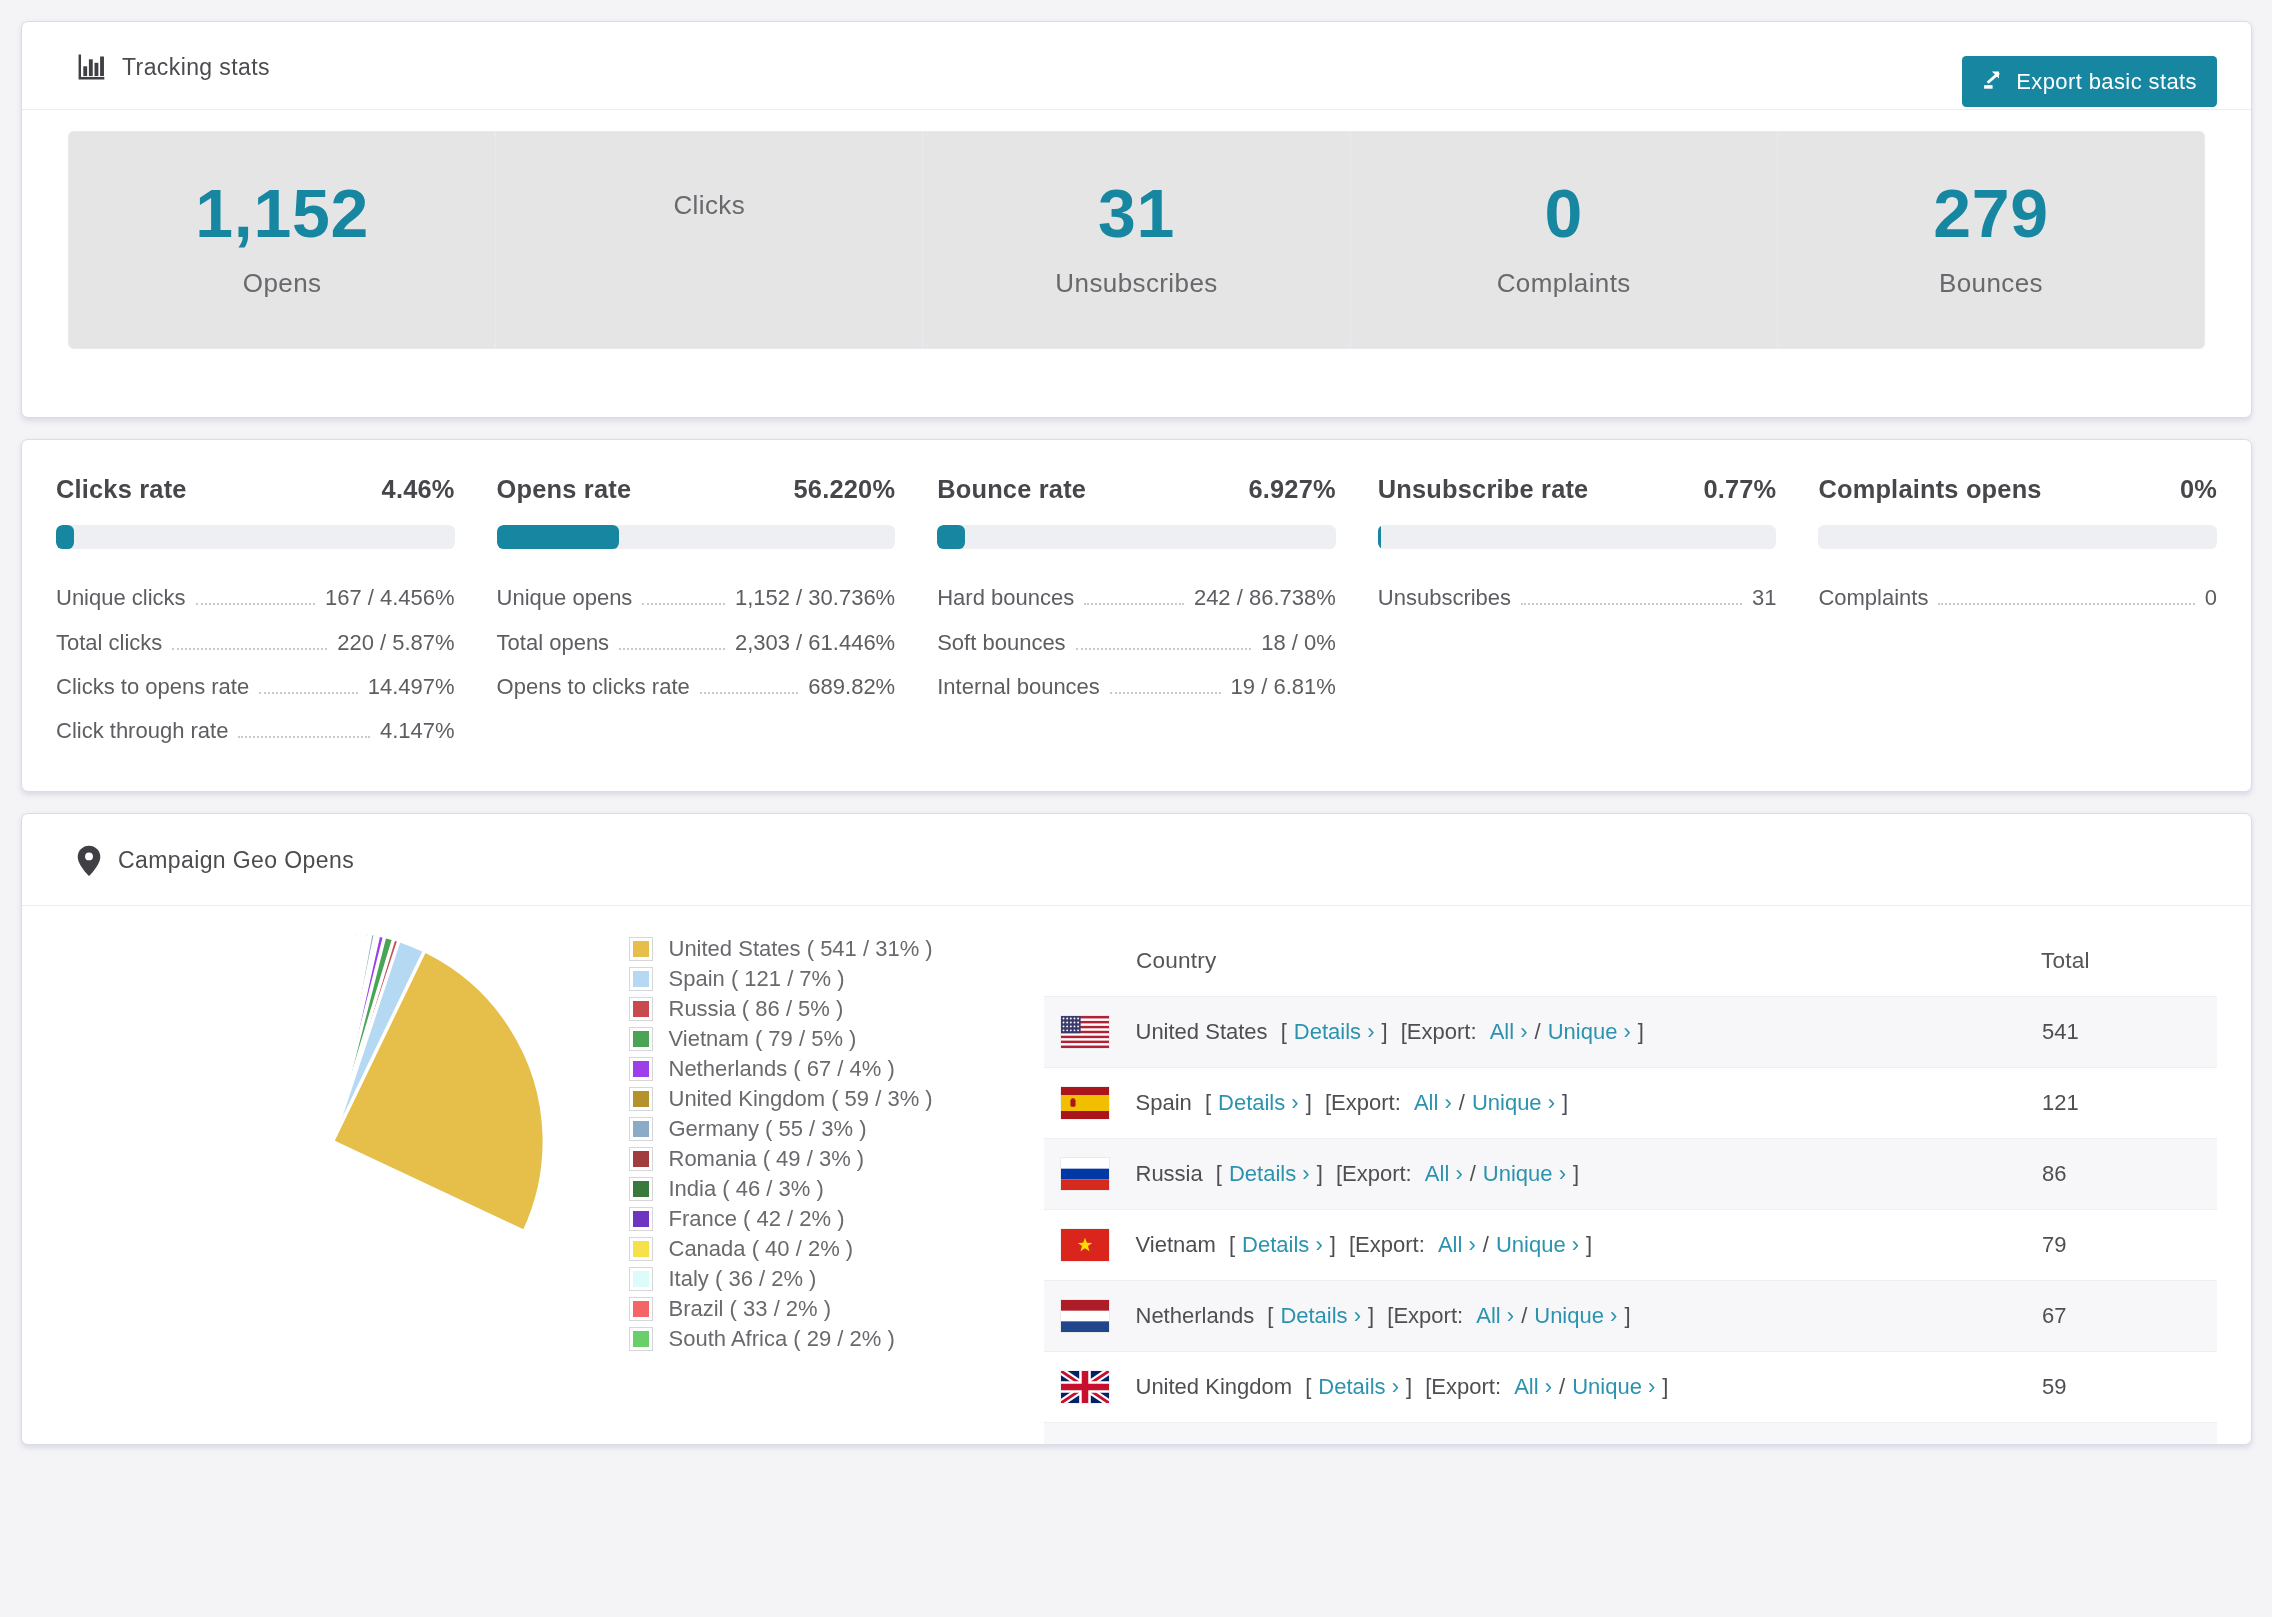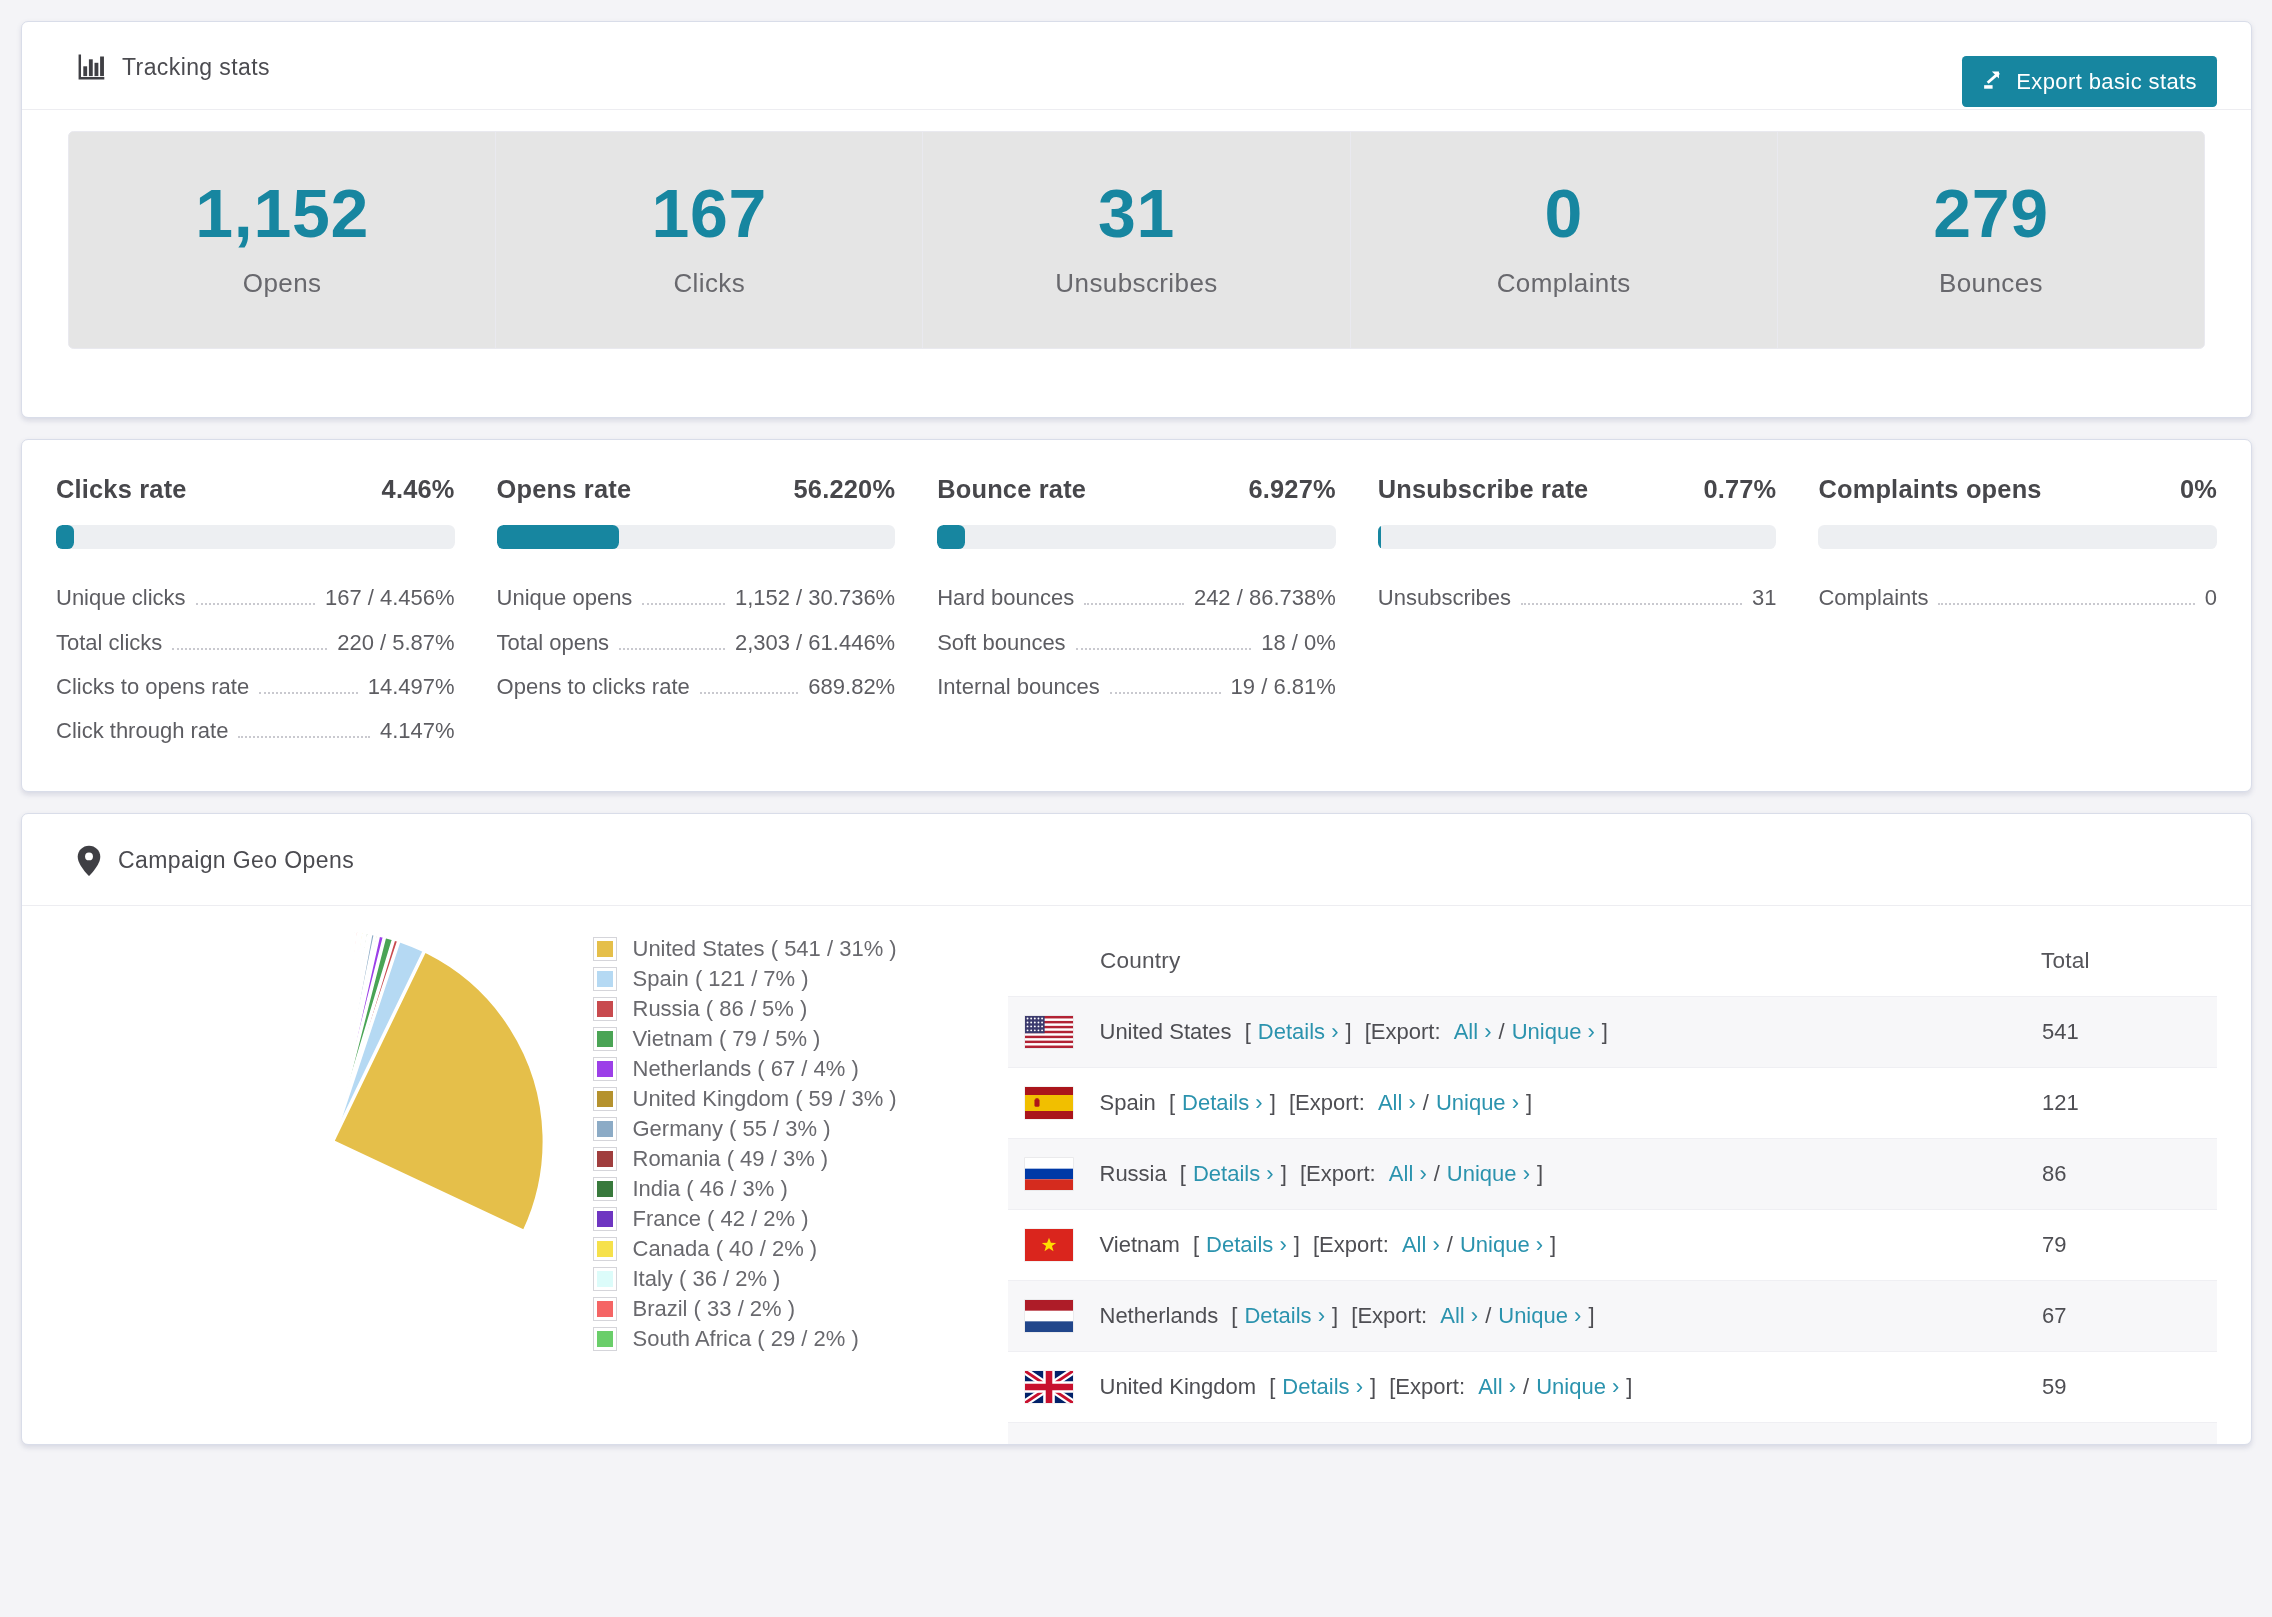--- a/index.html
+++ b/index.html
@@ -61,21 +61,21 @@
   .rate-fill{ height:100%; background:#1786a0; border-radius:6.4px; }
   .rate-rows{ margin-top:27px; }
   .rate-row{ display:flex; align-items:baseline; padding:9.2px 0; font-size:22px; color:#5d5d62; }
   .rate-row .leader{ flex:1; border-bottom:2.1px dotted #c9c9cf; margin:0 10px 5px 10px; min-width:28px; }
   .rate-row .rr-value{ white-space:nowrap; }
 
   
   #card-geo{ height:632px; overflow:hidden; }
   .geo-content{ display:flex; align-items:flex-start; padding:18.4px 34px 0 42px; }
   .pie-wrap{ width:435px; height:435px; margin-left:51px; flex:none; }
-  .legend{ margin-left:43px; width:332px; flex:none; padding-top:10px;text-align:right; }
+  .legend{ margin-left:79px; width:332px; flex:none; padding-top:10px;text-align:right; }
   .legend-item{ display:flex; align-items:center; gap:15.5px; height:30px; }
   .swatch{ width:24px; height:24px; flex:none; border:0.7px solid #d5d5da; background:#fff; padding:2.8px; }
   .swatch > i{ display:block; width:100%; height:100%; }
   .legend-label{ font-size:22px; color:#69696e; white-space:nowrap; }
 
   table.geo-table{ flex:1; margin-left:83px; border-collapse:collapse; }
   .geo-table th{
     font-weight:400; text-align:left; font-size:22.6px; color:#55555a;
     padding:24px 0 22.6px 0; letter-spacing:0.2px;
   }
@@ -116,21 +116,20 @@
       </svg>
     </span>
     <span>Export basic stats</span>
   </button>
   <div class="stats-row" id="stats-row">
       <div class="stat-box">
     <div class="stat-value">1,152</div>
     <div class="stat-label">Opens</div>
   </div>
       <div class="stat-box">
-    <div class="stat-value">167</div>
     <div class="stat-label">Clicks</div>
   </div>
       <div class="stat-box">
     <div class="stat-value">31</div>
     <div class="stat-label">Unsubscribes</div>
   </div>
       <div class="stat-box">
     <div class="stat-value">0</div>
     <div class="stat-label">Complaints</div>
   </div>

